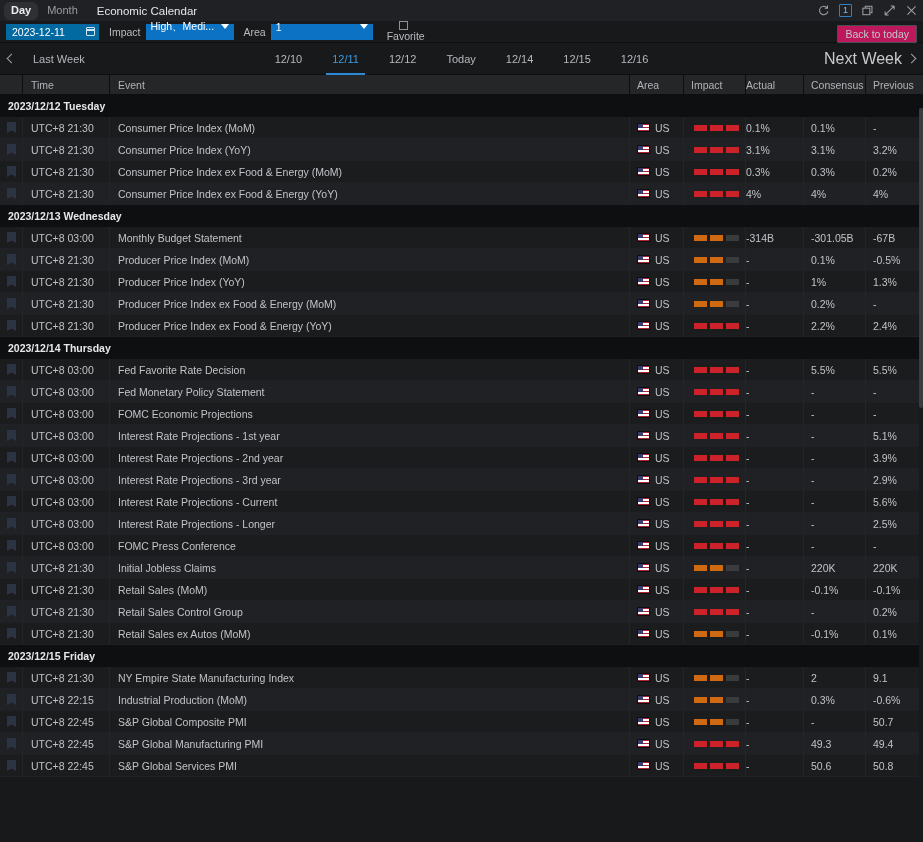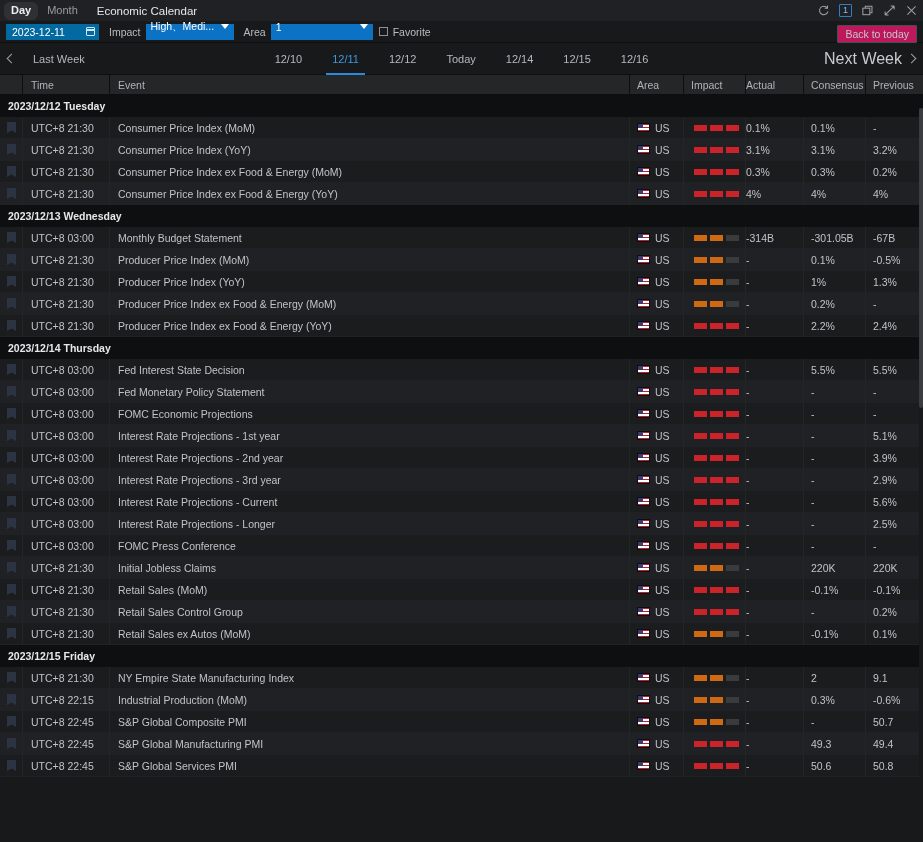--- a/index.html
+++ b/index.html
@@ -68,21 +68,21 @@
     font-size: 10.5px; display: flex; align-items: center;
     justify-content: space-between; padding: 0 5px 10px 5px; cursor: pointer;
   }
   .selbox.impact { width: 88px; }
   .selbox.area { width: 102px; }
   .caret {
     width: 0; height: 0;
     border-left: 4px solid transparent; border-right: 4px solid transparent;
     border-top: 5px solid #ffffff;
   }
-  .favwrap { display: flex; align-items: center; margin-left: 6px; cursor: pointer; }
+  .favwrap { display: flex; align-items: center; margin-left: 14px; cursor: pointer; flex-direction: column; }
   .chk { width: 9px; height: 9px; border: 1px solid #8d9196; margin-right: 5px; }
   .favlab { font-size: 10.5px; color: #b9bcc0; }
   .btodaywrap { position: absolute; right: 6px; top: 3px; }
   .btoday {
     border: 1px solid #4a4d51; background: #be185d; color: #c3c6c9;
     font-size: 10.5px; padding: 2px 7px; cursor: pointer; border-radius: 1px;
   }
 
   
   .weeknav {
@@ -460,21 +460,21 @@
       <div class="c-act">-</div>
       <div class="c-cons">2.2%</div>
       <div class="c-prev">2.4%</div>
     </div>
     <div class="daygroup">2023/12/14 Thursday</div>
     <div class="row">
       <div class="c-mark">
         <span class="bookmark"></span>
       </div>
       <div class="c-time">UTC+8 03:00</div>
-      <div class="c-event">Fed Interest State Decision</div>
+      <div class="c-event">Fed Favorite Rate Decision</div>
       <div class="c-area">
         <span class="flag"></span>
         <span class="areaname">US</span>
       </div>
       <div class="c-imp">
         <div class="impbars">
           <i class="r"></i>
           <i class="r"></i>
           <i class="r"></i>
         </div>

